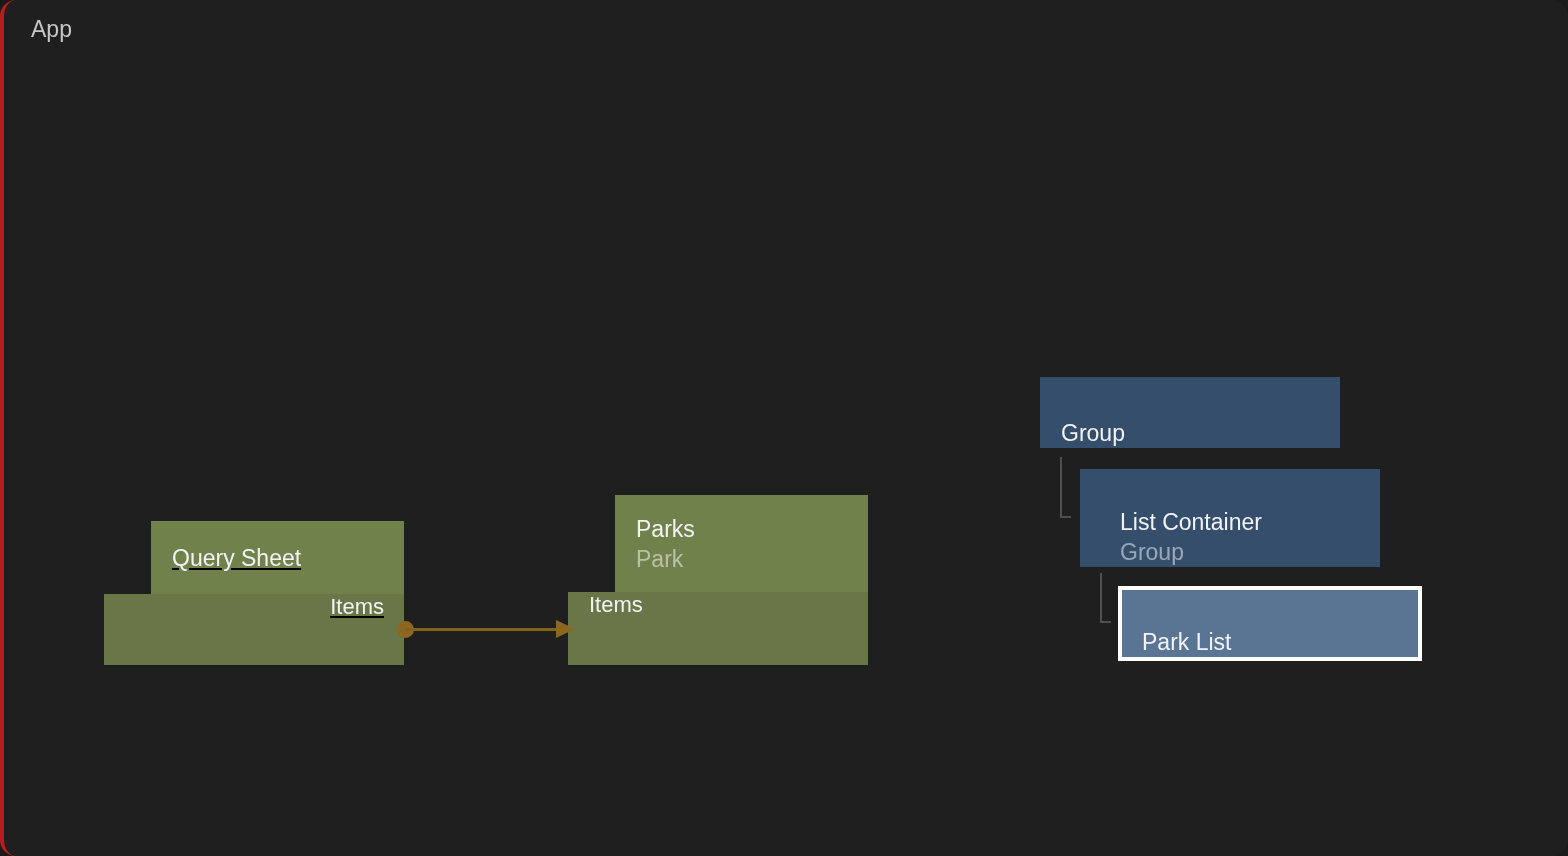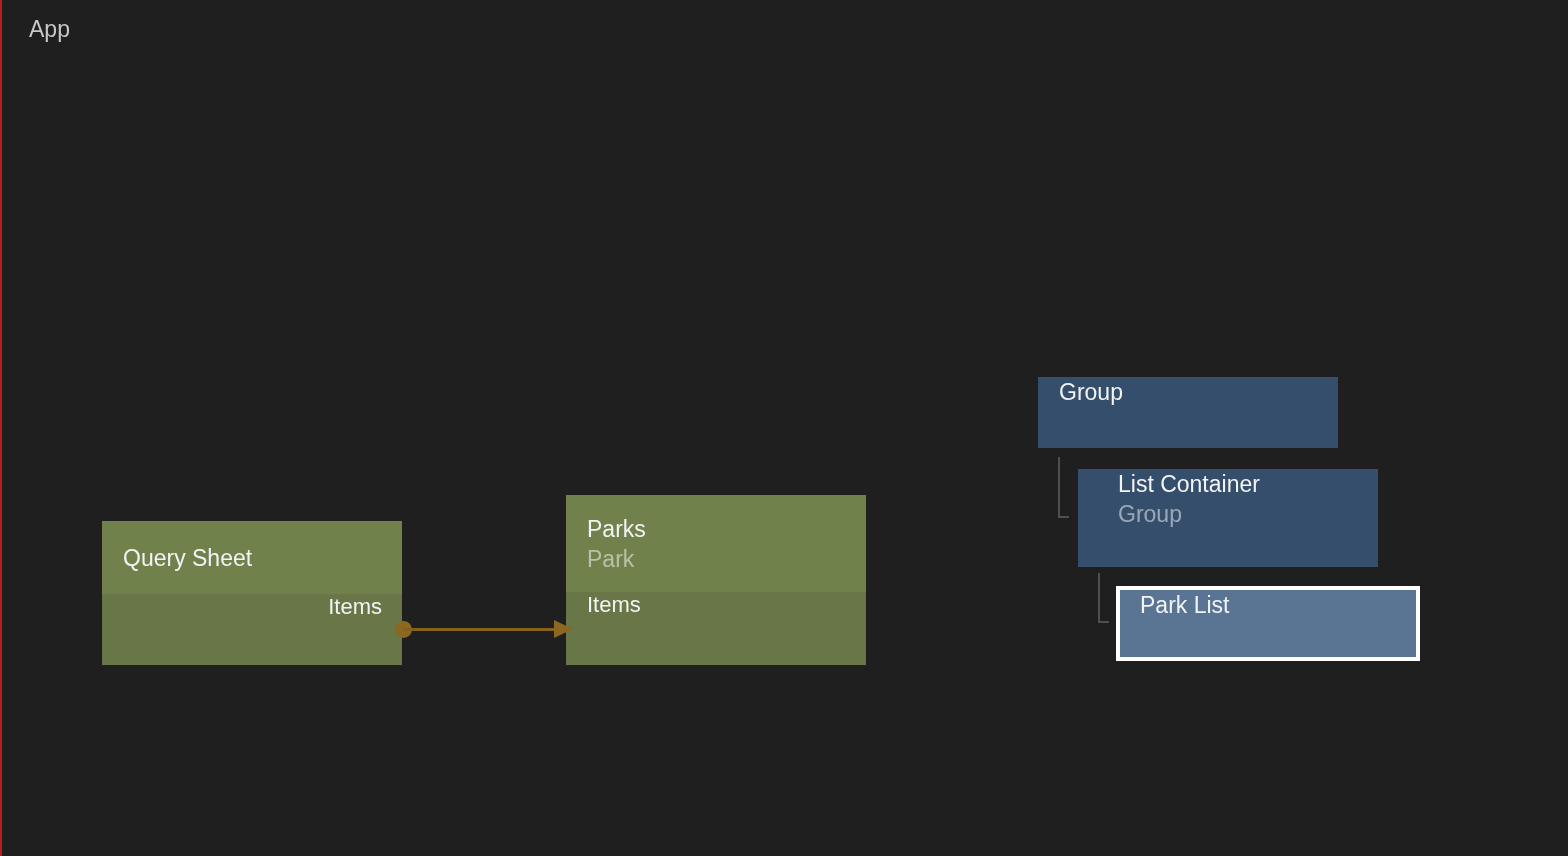--- a/index.html
+++ b/index.html
@@ -6,23 +6,24 @@
     margin: 0;
     padding: 0;
     background: #1a1a1a;
   }
   .canvas {
     position: relative;
     width: 1568px;
     height: 856px;
     overflow: hidden;
     background: var(--canvas-bg, #1f1f1f);
-    border-left: 2px solid #b91c1c;
+    border-left: 4px solid #b91c1c;
     box-sizing: border-box;
     font-family: "Liberation Sans", sans-serif;
+    border-radius: 16px;
   }
   .app-label {
     position: absolute;
     left: 27px;
     top: 16px;
     font-size: 23px;
     color: var(--app-label, #c7c7c7);
   }
 
   
@@ -35,20 +36,21 @@
   .flow-header {
     display: flex;
     flex-direction: column;
     justify-content: center;
     padding-left: 21px;
     background: var(--green-header, #71814b);
     color: var(--title-text, #f2f3f5);
     font-size: 23px;
     line-height: 30px;
     box-sizing: border-box;
+    margin-left: 47px;
   }
   .flow-body {
     display: flex;
     align-items: flex-start;
     background: var(--green-body, #697748);
     color: var(--title-text, #f2f3f5);
     font-size: 22px;
     box-sizing: border-box;
     flex: 1;
   }
@@ -77,21 +79,21 @@
     border-top: 9px solid transparent;
     border-bottom: 9px solid transparent;
     border-left: 19px solid var(--wire, #8d671f);
   }
 
   
   .tree-node {
     position: absolute;
     display: flex;
     flex-direction: column;
-    justify-content: flex-start;
+    justify-content: flex-end;
     padding-left: 21px;
     background: var(--blue-node, #344e6c);
     color: var(--title-text, #f2f3f5);
     font-size: 23px;
     line-height: 30px;
     box-sizing: border-box;
   }
   .tree-node.selected {
     background: var(--blue-selected, #5a7493);
     border: 4px solid var(--selection-border, #ffffff);
@@ -104,21 +106,21 @@
     box-sizing: border-box;
   }
 </style>
 </head>
 <body>
 
 <div class="canvas">
 
   <div class="app-label">App</div>
 
-  <div class="flow-node" style="left:100px; top:521px; width:300px; height:144px;">
+  <div class="flow-node" style="left:100px; top:521px; width:300px; height:144px;text-decoration:underline;">
     <div class="flow-header" style="height:73px;">
       <span>Query Sheet</span>
     </div>
     <div class="flow-body align-right">
       <span>Items</span>
     </div>
   </div>
 
   <div class="flow-node" style="left:564px; top:495px; width:300px; height:170px;">
     <div class="flow-header" style="height:97px;">

